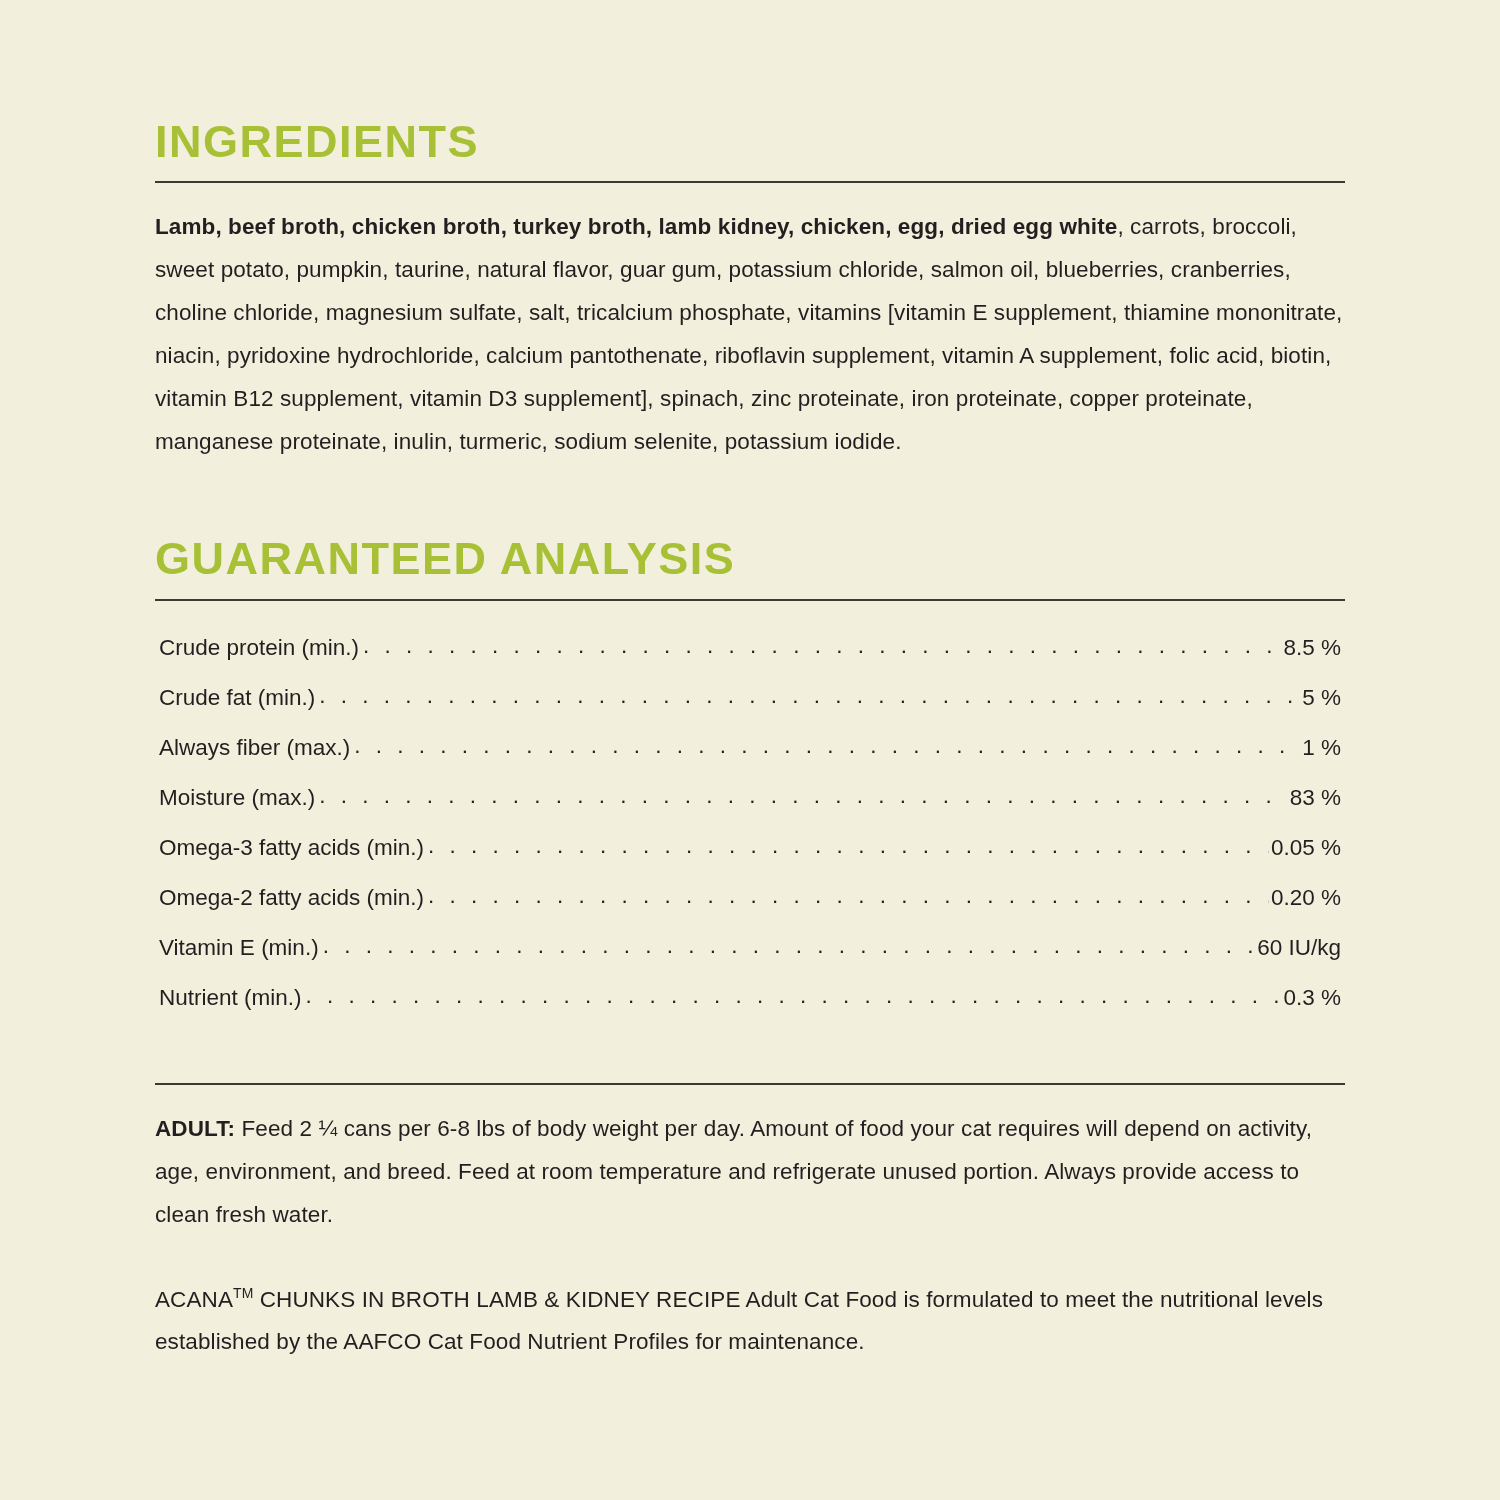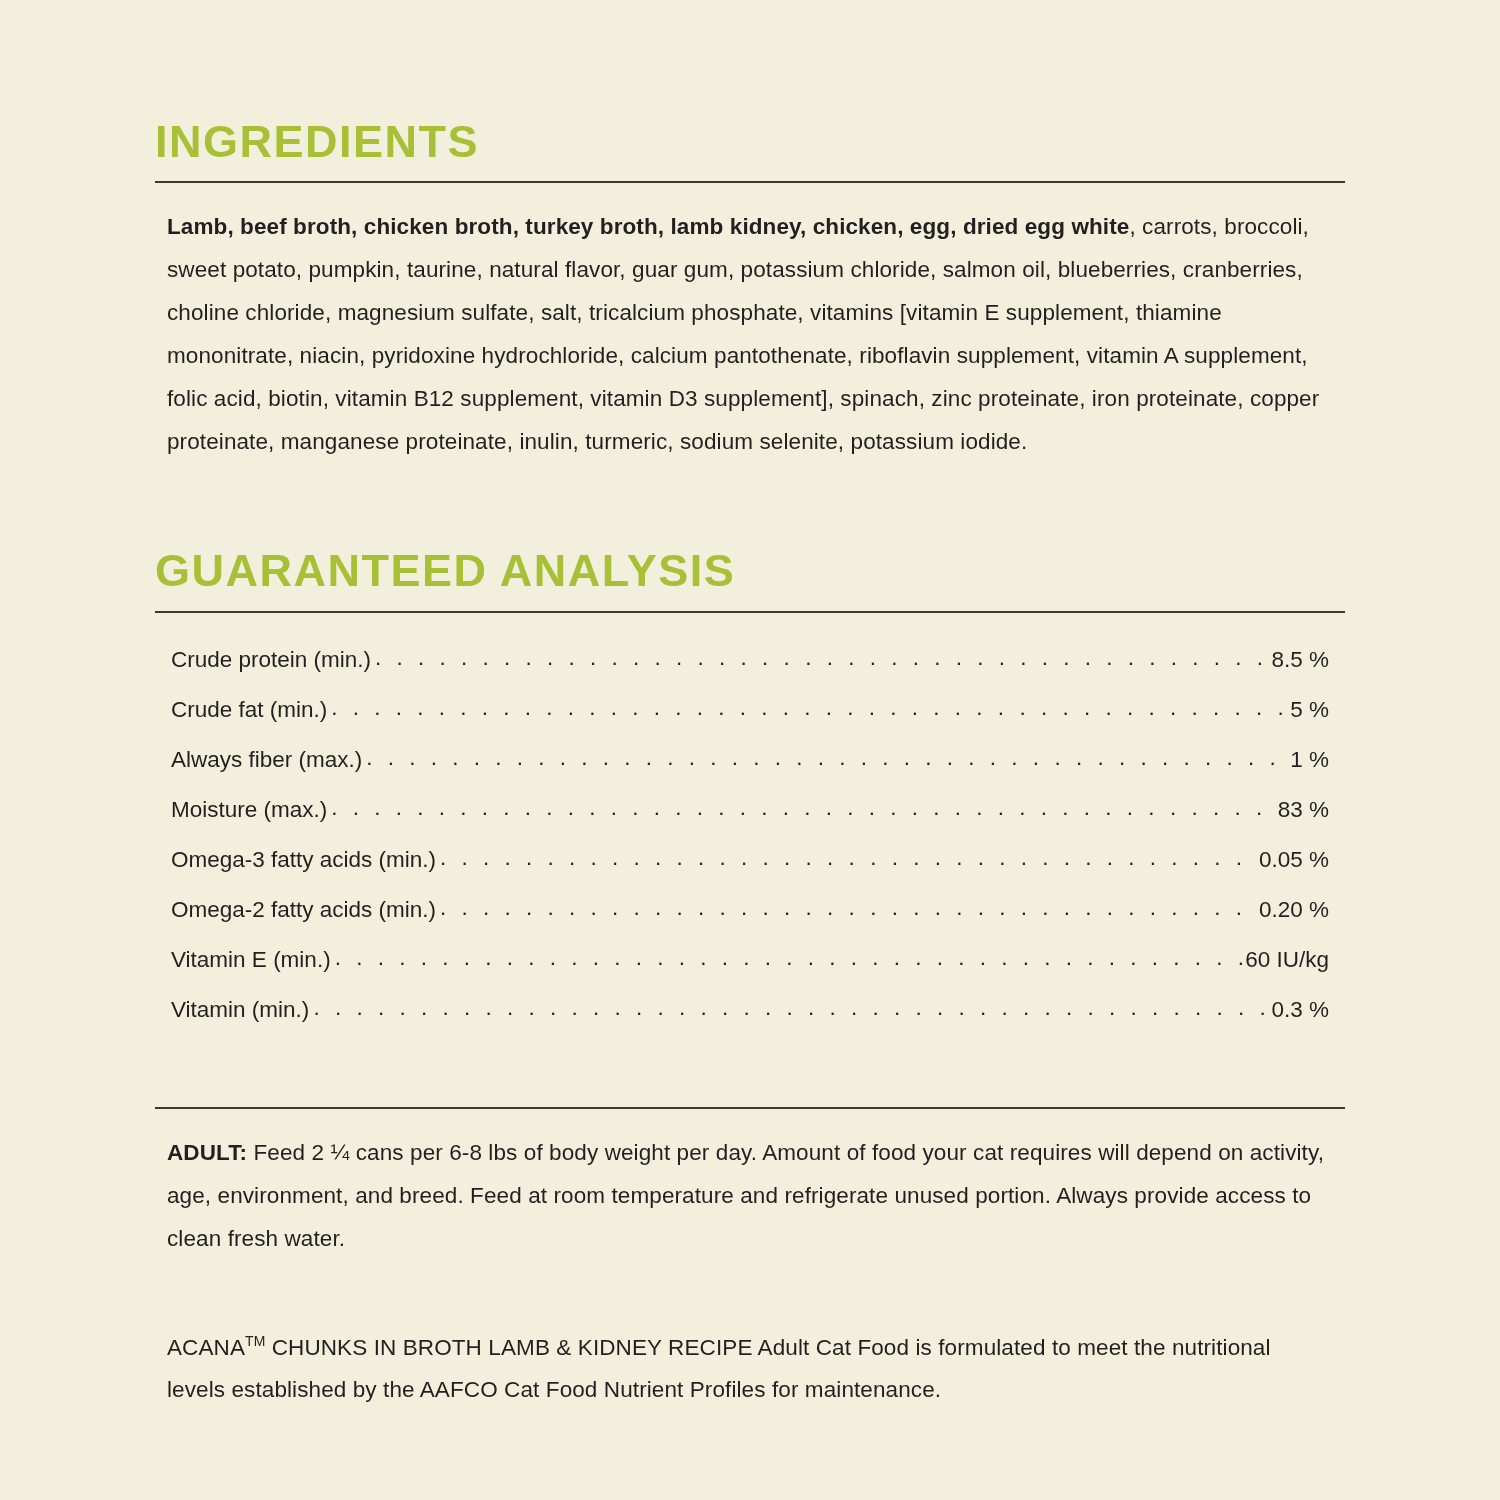--- a/index.html
+++ b/index.html
@@ -32,26 +32,26 @@
   .rule {
     height: 2px;
     background: #3a3a33;
     width: 100%;
     margin-bottom: 22px;
   }
   .body-text {
     font-size: 22.5px;
     line-height: 43px;
     color: #231f20;
-    margin: 12px;
+    margin: 0;
     letter-spacing: 0.1px;
   }
   .body-text b { font-weight: bold; }
 
-  .ga-list { margin: 16px; padding: 0; }
+  .ga-list { margin: 4px; padding: 0; }
   .ga-row {
     display: flex;
     align-items: baseline;
     font-size: 22.5px;
     line-height: 50px;
     color: #231f20;
     white-space: nowrap;
   }
   .ga-label { flex: 0 0 auto; }
   .ga-dots {
@@ -126,21 +126,21 @@
         <span class="ga-value">0.20 %</span>
       </div>
 
       <div class="ga-row">
         <span class="ga-label">Vitamin E (min.)</span>
         <span class="ga-dots">. . . . . . . . . . . . . . . . . . . . . . . . . . . . . . . . . . . . . . . . . . . . . . . . . . . . . . . . . . . . . . . . . . . . . . . . . . . . . . . . . . . .</span>
         <span class="ga-value">60 IU/kg</span>
       </div>
 
       <div class="ga-row">
-        <span class="ga-label">Vitamin (min.)</span>
+        <span class="ga-label">Nutrient (min.)</span>
         <span class="ga-dots">. . . . . . . . . . . . . . . . . . . . . . . . . . . . . . . . . . . . . . . . . . . . . . . . . . . . . . . . . . . . . . . . . . . . . . . . . . . . . . . . . . . .</span>
         <span class="ga-value">0.3 %</span>
       </div>
 
     </div>
   </div>
 
   <div class="gap-2"></div>
 
   <div class="section">

